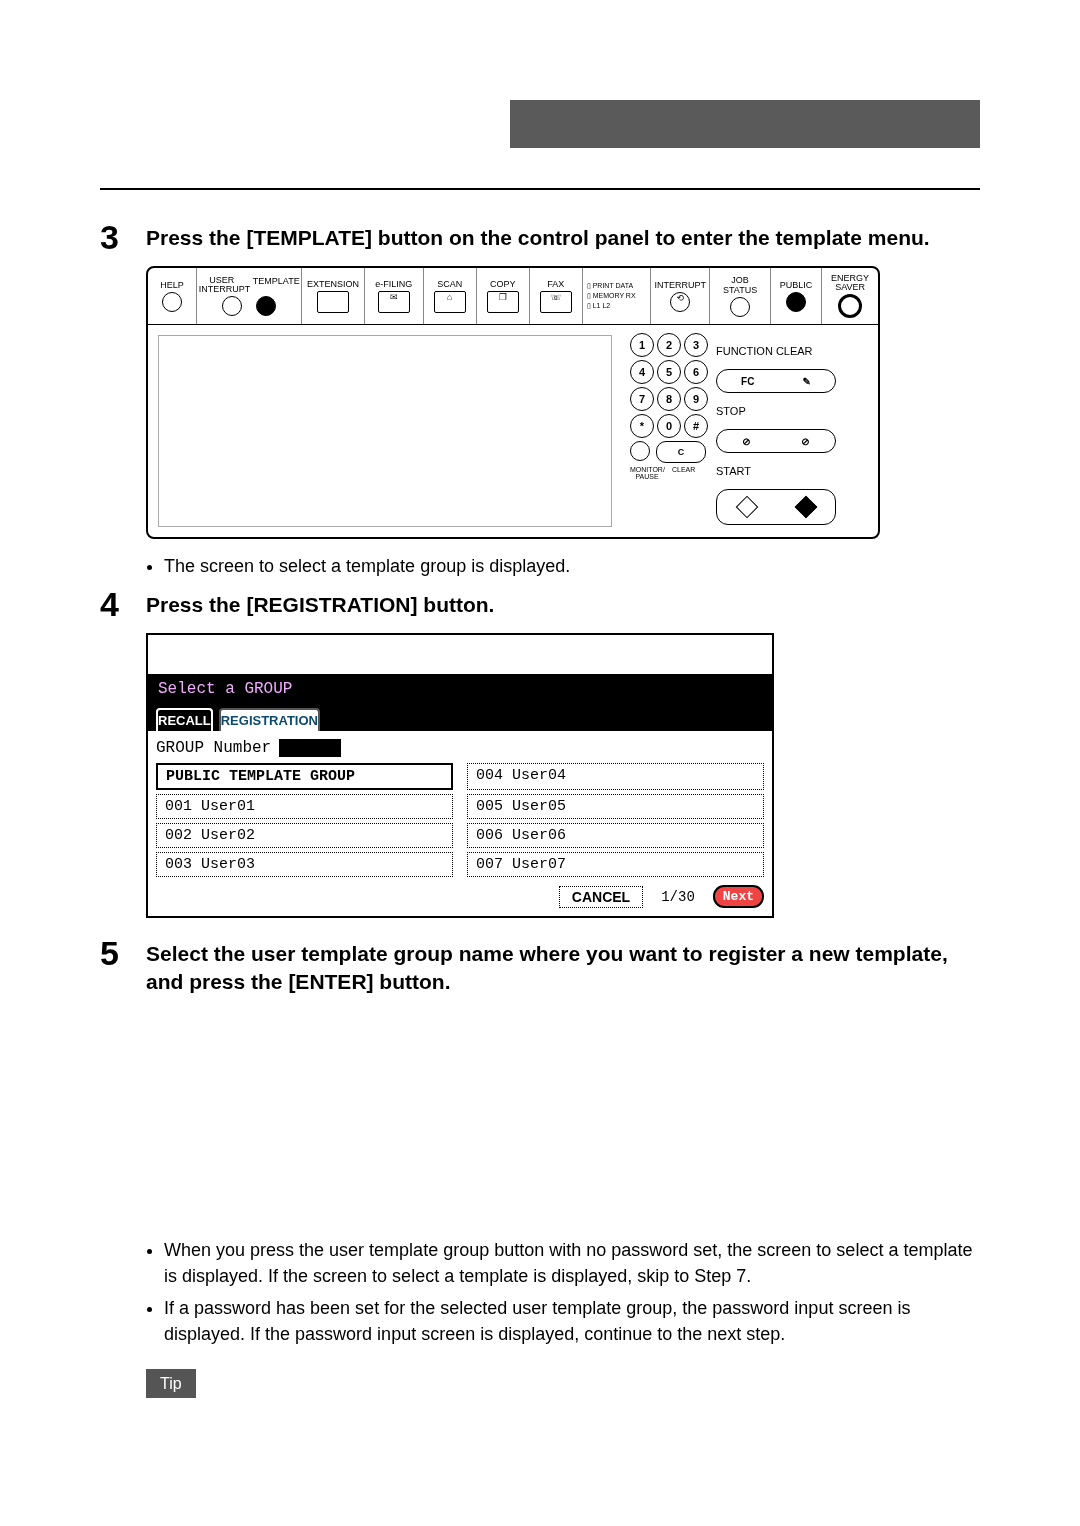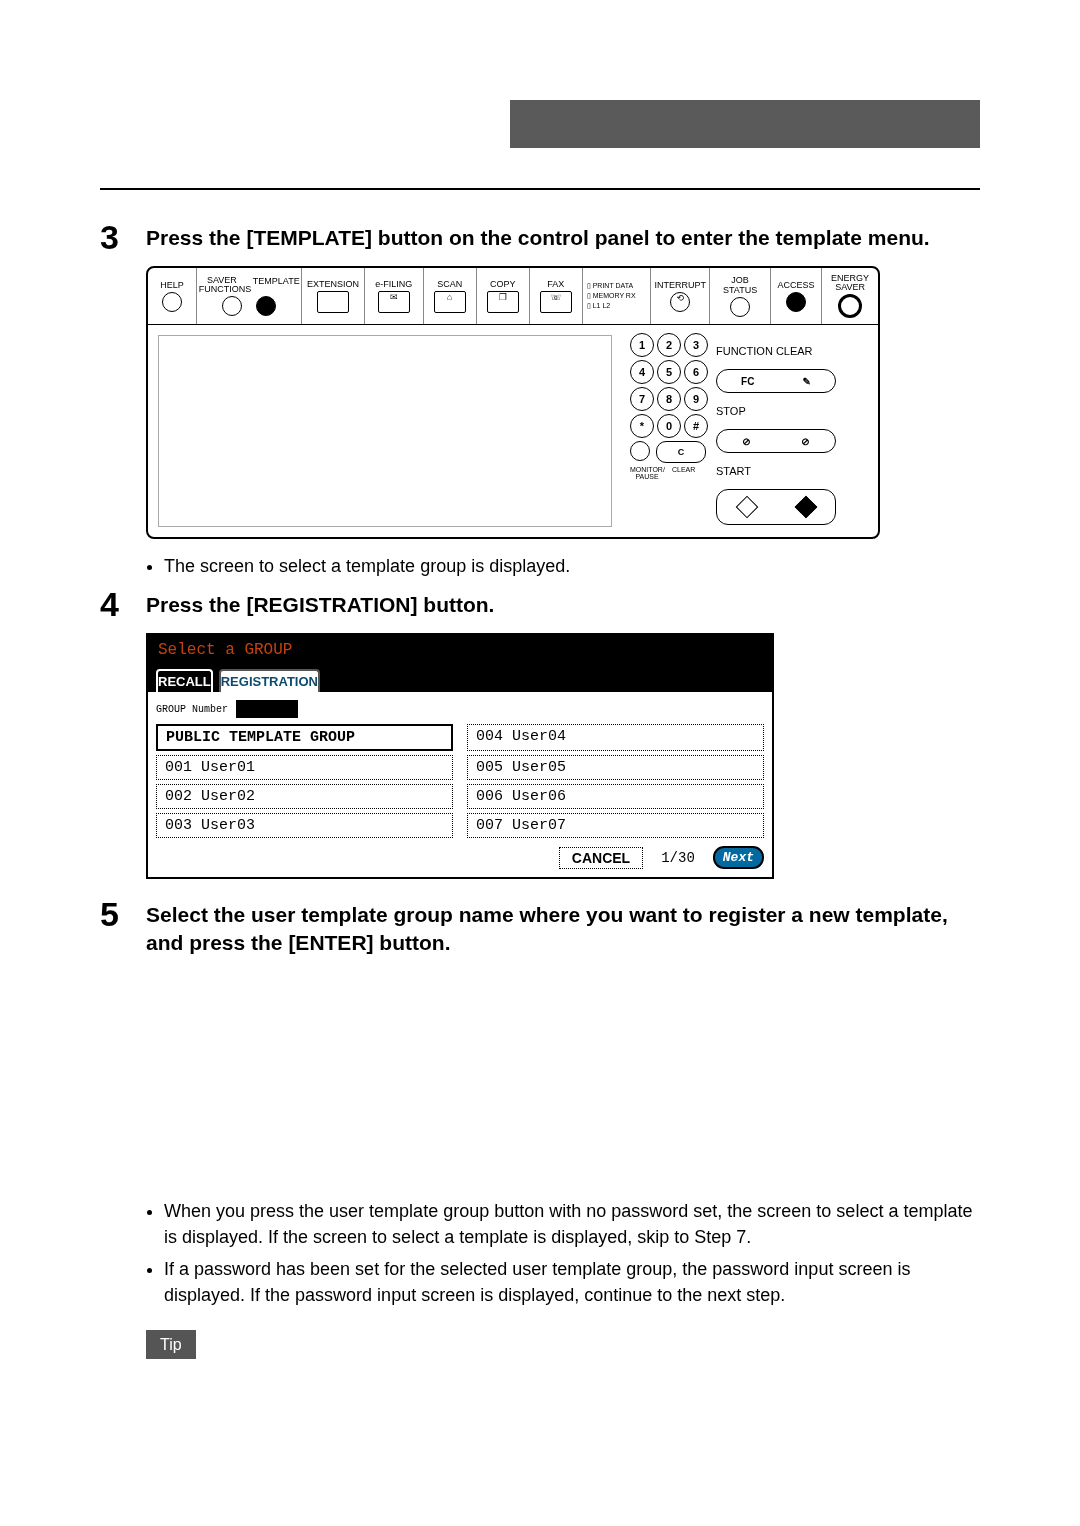--- a/index.html
+++ b/index.html
@@ -144,24 +144,25 @@
   }
 
   
   .lcd-screen {
     width: 624px;
     margin: 8px 0 18px 46px;
     border: 2px solid #000;
   }
   .lcd-title {
     background: #000;
-    color: #c2410c;
+    color: #f0abfc;
     padding: 6px 10px;
     font-family: "Courier New", monospace;
     font-size: 16px;
+    margin-top: 39px;
   }
   .tabs-row {
     display: flex;
     gap: 6px;
     background: #000;
     padding: 4px 8px 0 8px;
   }
   .tab {
     border: 2px solid #555;
     border-bottom: none;
@@ -173,21 +174,21 @@
   .tab-recall { background: #000; color: #fff; border-color: #fff; }
   .tab-reg { background: #fff; color: #0c4a6e; }
   .lcd-body {
     background: #fff;
     padding: 4px 8px 8px 8px;
     font-family: "Courier New", monospace;
     font-size: 15px;
   }
   .grp-label {
     display: flex; align-items: center; gap: 8px;
-    font-size: 10px;
+    font-size: 16px;
     margin: 4px 0 6px 0;
   }
   .grp-box {
     width: 60px; height: 16px; background: #000; border: 1px solid #000;
   }
   .grid-groups {
     display: grid;
     grid-template-columns: 1fr 1fr;
     gap: 4px 14px;
   }
@@ -201,22 +202,22 @@
     font-weight: bold;
   }
   .lcd-footer {
     display:flex; justify-content: flex-end; align-items: center;
     gap: 18px; margin-top: 8px; font-size: 14px;
   }
   .lcd-btn {
     border: 1px dotted #000; padding: 2px 12px; font-weight: bold; font-family: Arial;
   }
   .lcd-next {
-    border: 2px solid #000; border-radius: 11px; background: #0369a1; color:#fff;
-    padding: 2px 8px; font-weight: bold; font-size: 13px; font-style: italic;
+    border: 2px solid #000; border-radius: 11px; background: #ef4444; color:#fff;
+    padding: 2px 8px; font-weight: bold; font-size: 13px;
   }
 </style>
 </head>
 <body>
 
 <div class="page">
   <div class="header-bar">
     <div class="header-dark"></div>
   </div>
   <hr class="hr-line">
@@ -227,21 +228,21 @@
   </div>
 
   <div class="panel-outer">
     <div class="panel-top">
       <div class="pt-cell" style="width:42px">
         <div>HELP</div>
         <div class="pt-btn"></div>
       </div>
       <div class="pt-cell" style="width:96px">
         <div style="display:flex; gap:8px;">
-          <div style="width:46px; line-height:1"><span>SAVER FUNCTIONS</span></div>
+          <div style="width:46px; line-height:1"><span>USER INTERRUPT</span></div>
           <div>TEMPLATE</div>
         </div>
         <div style="display:flex; gap:14px;">
           <div class="pt-btn"></div>
           <div class="pt-btn" style="background:#000"></div>
         </div>
       </div>
       <div class="pt-cell" style="width:56px">
         <div>EXTENSION</div>
         <div class="pt-sq"></div>
@@ -269,21 +270,21 @@
       </div>
       <div class="pt-cell" style="width:50px">
         <div>INTERRUPT</div>
         <div class="pt-btn">⟲</div>
       </div>
       <div class="pt-cell" style="width:54px">
         <div>JOB STATUS</div>
         <div class="pt-btn"></div>
       </div>
       <div class="pt-cell" style="width:44px">
-        <div>ACCESS</div>
+        <div>PUBLIC</div>
         <div class="pt-btn" style="background:#000"></div>
       </div>
       <div class="pt-cell" style="width:50px; border-right:none">
         <div style="line-height:1">ENERGY SAVER</div>
         <div class="pt-btn" style="border-width:3px"></div>
       </div>
     </div>
     <div class="panel-bottom">
       <div class="lcd-blank"></div>
       <div class="right-controls">

